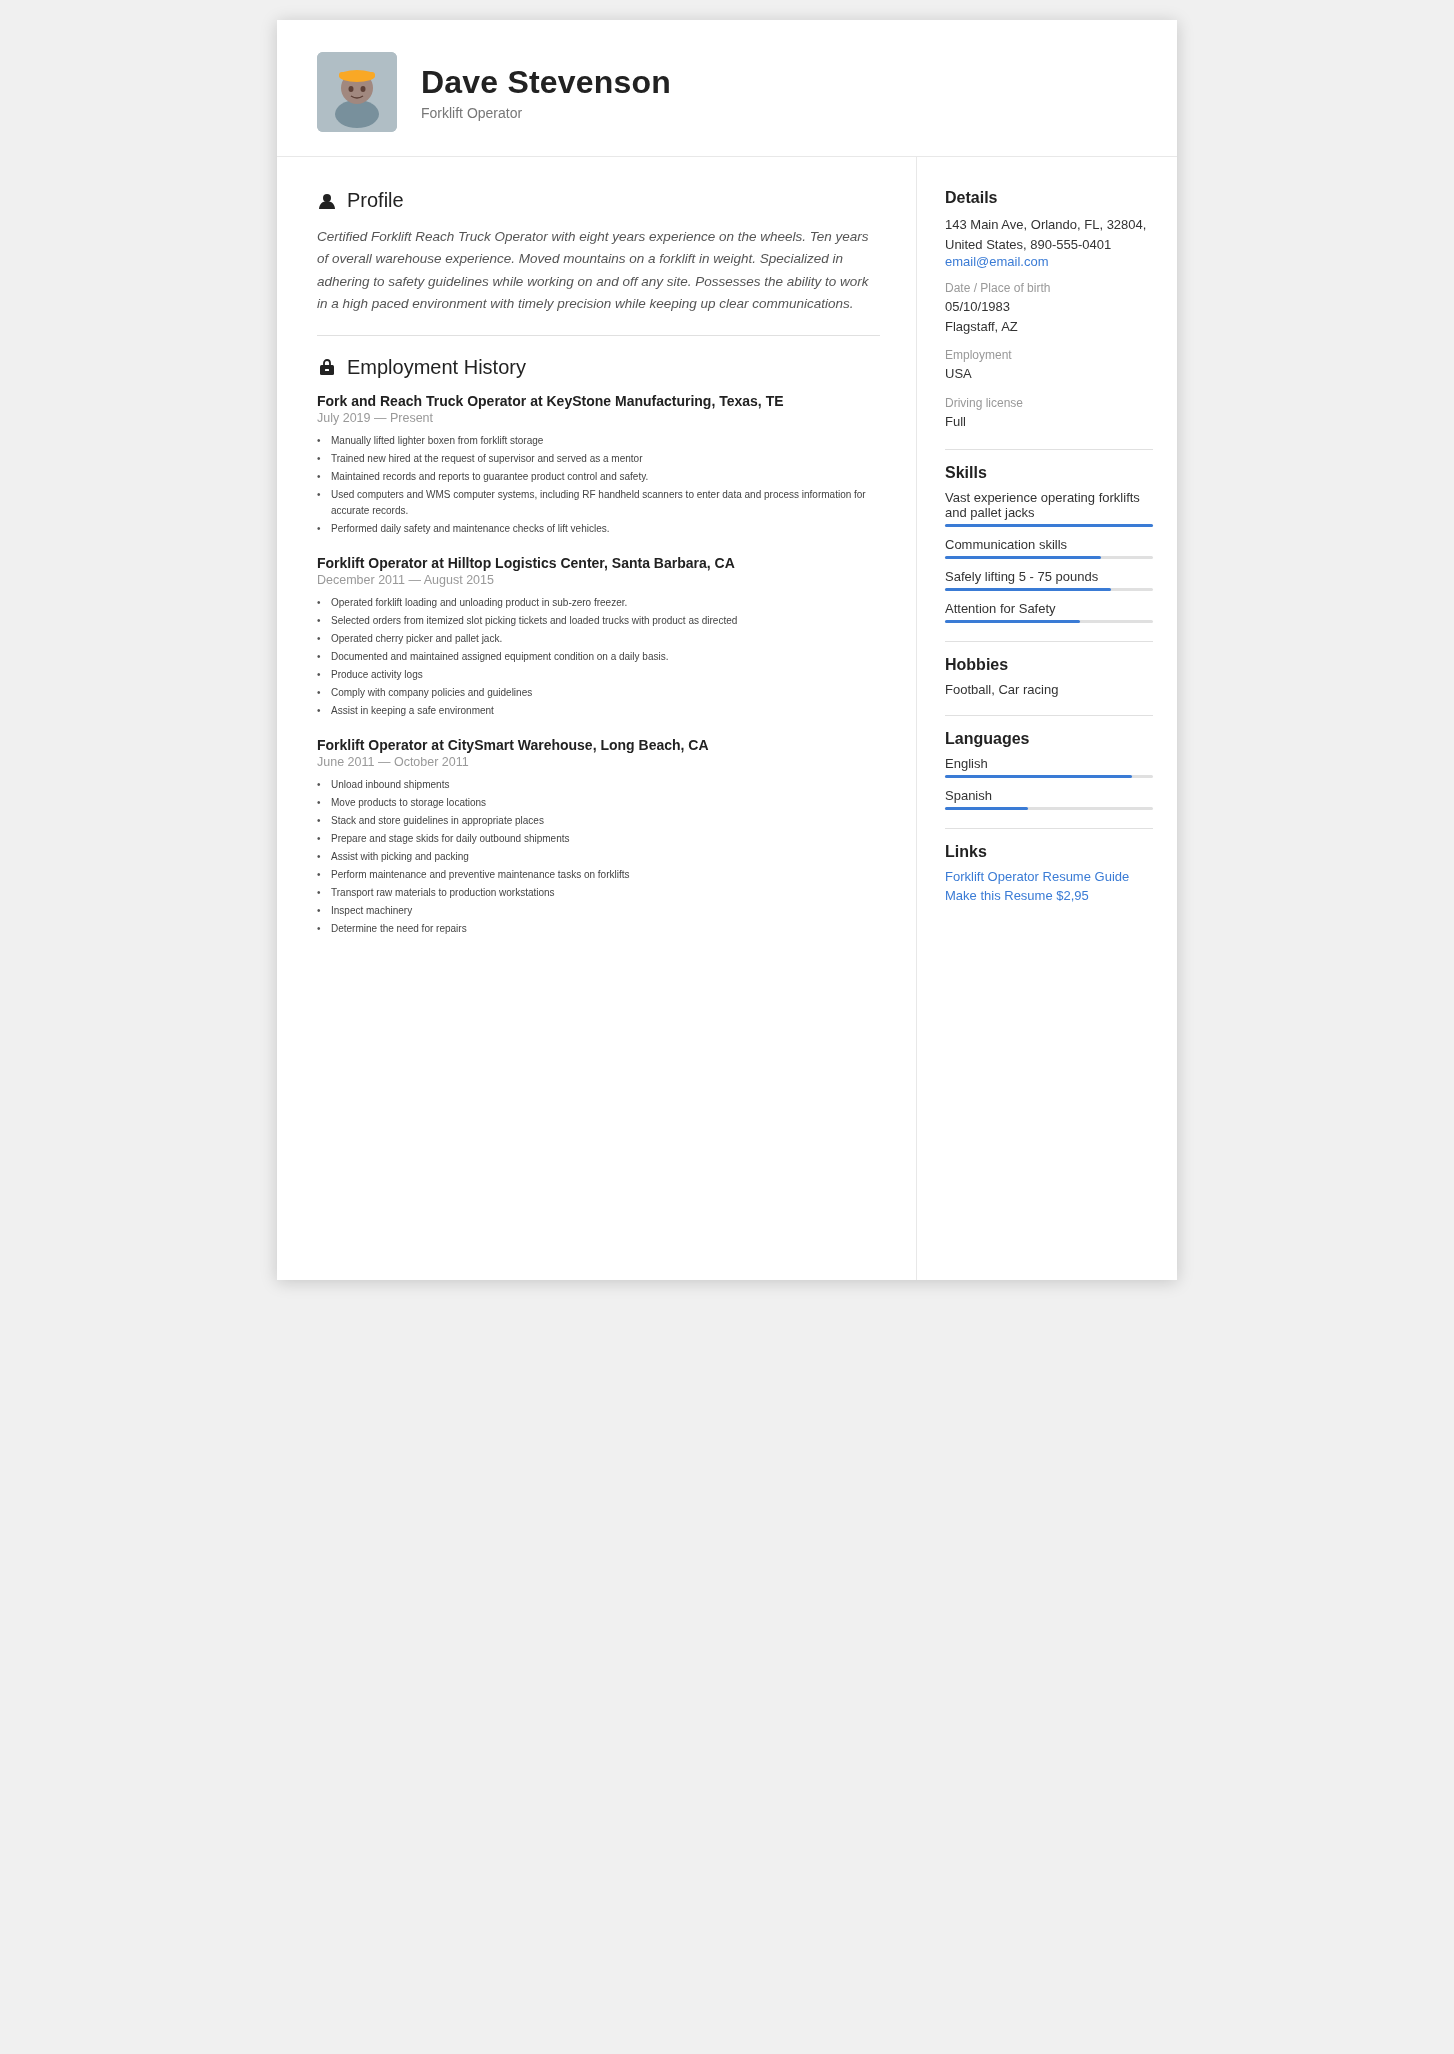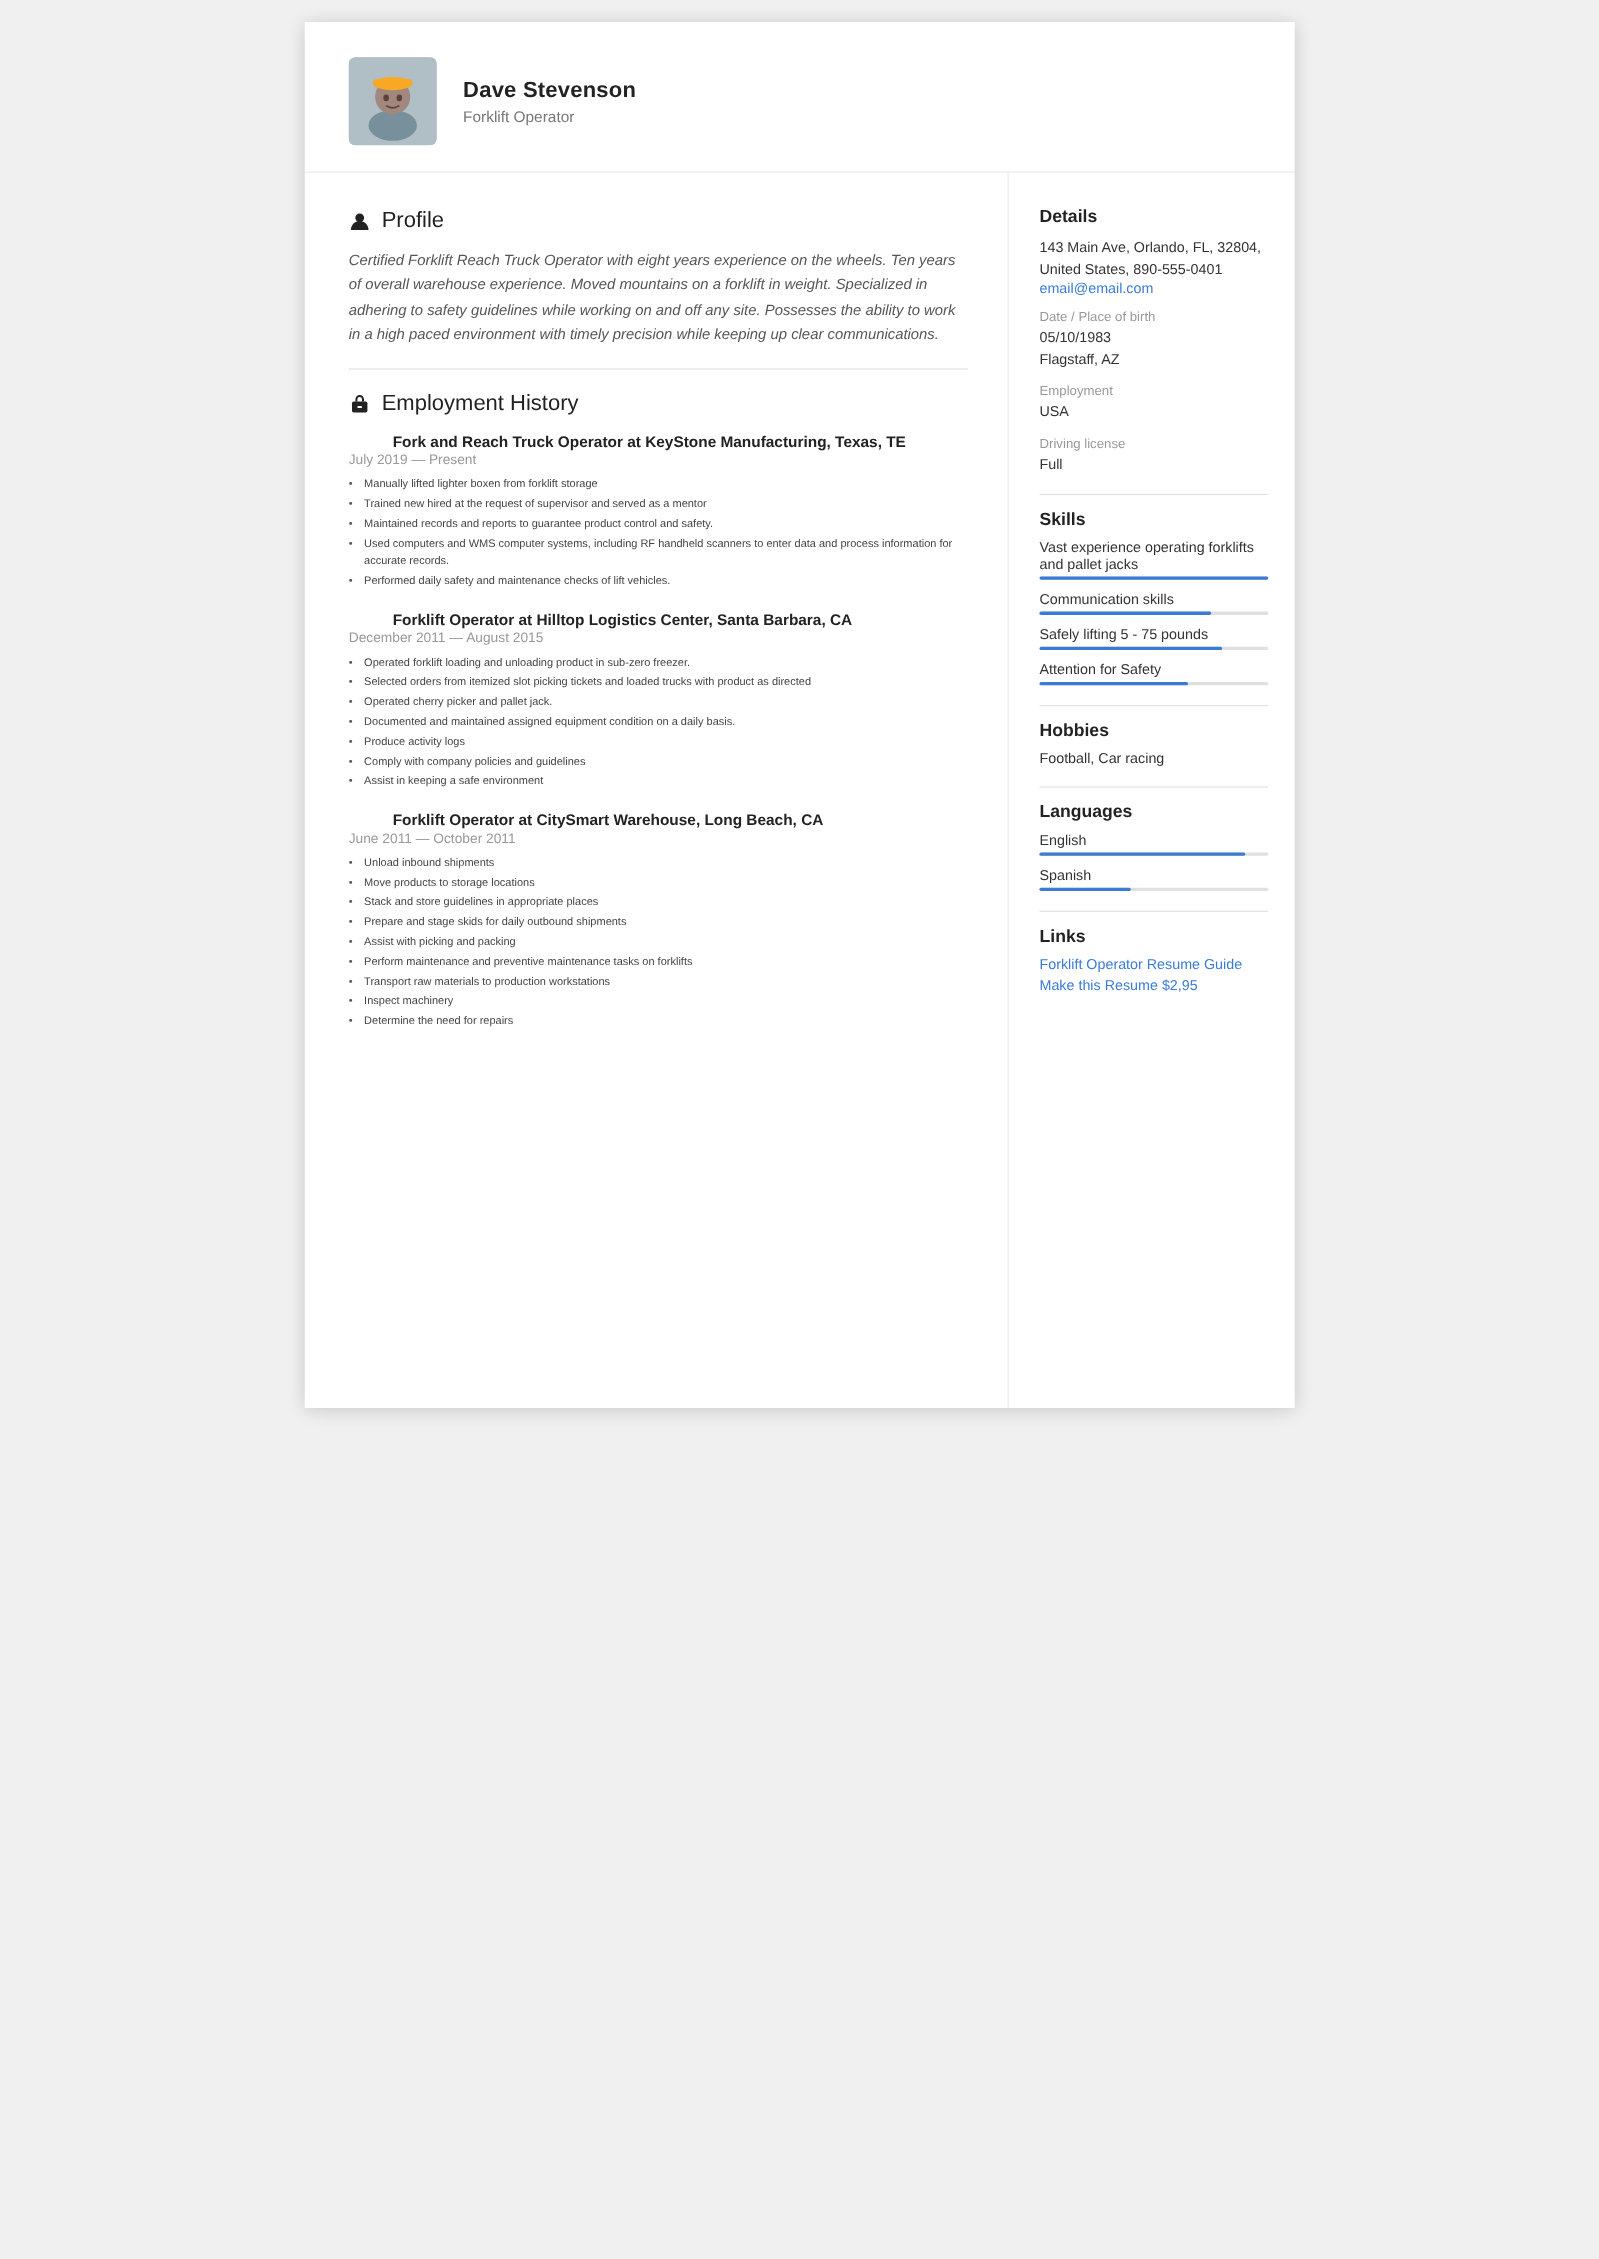--- a/index.html
+++ b/index.html
@@ -37,21 +37,21 @@
       margin-right: 24px;
       display: flex;
       align-items: center;
       justify-content: center;
     }
     .header-photo svg {
       width: 80px;
       height: 80px;
     }
     .header-info h1 {
-      font-size: 20px;
+      font-size: 32px;
       font-weight: 700;
       color: #222;
       letter-spacing: 0.2px;
     }
     .header-info .subtitle {
       font-size: 14px;
       color: #777;
       margin-top: 4px;
     }
     
@@ -101,21 +101,20 @@
       color: #555;
       line-height: 1.65;
       font-style: italic;
     }
     
     .job-title {
       font-size: 14px;
       font-weight: 700;
       color: #222;
       margin-bottom: 2px;
-      margin-left: 40px;
     }
     .job-date {
       font-size: 12.5px;
       color: #999;
       margin-bottom: 8px;
     }
     .job-bullets {
       list-style: none;
       padding: 0;
       margin: 0 0 18px 0;

